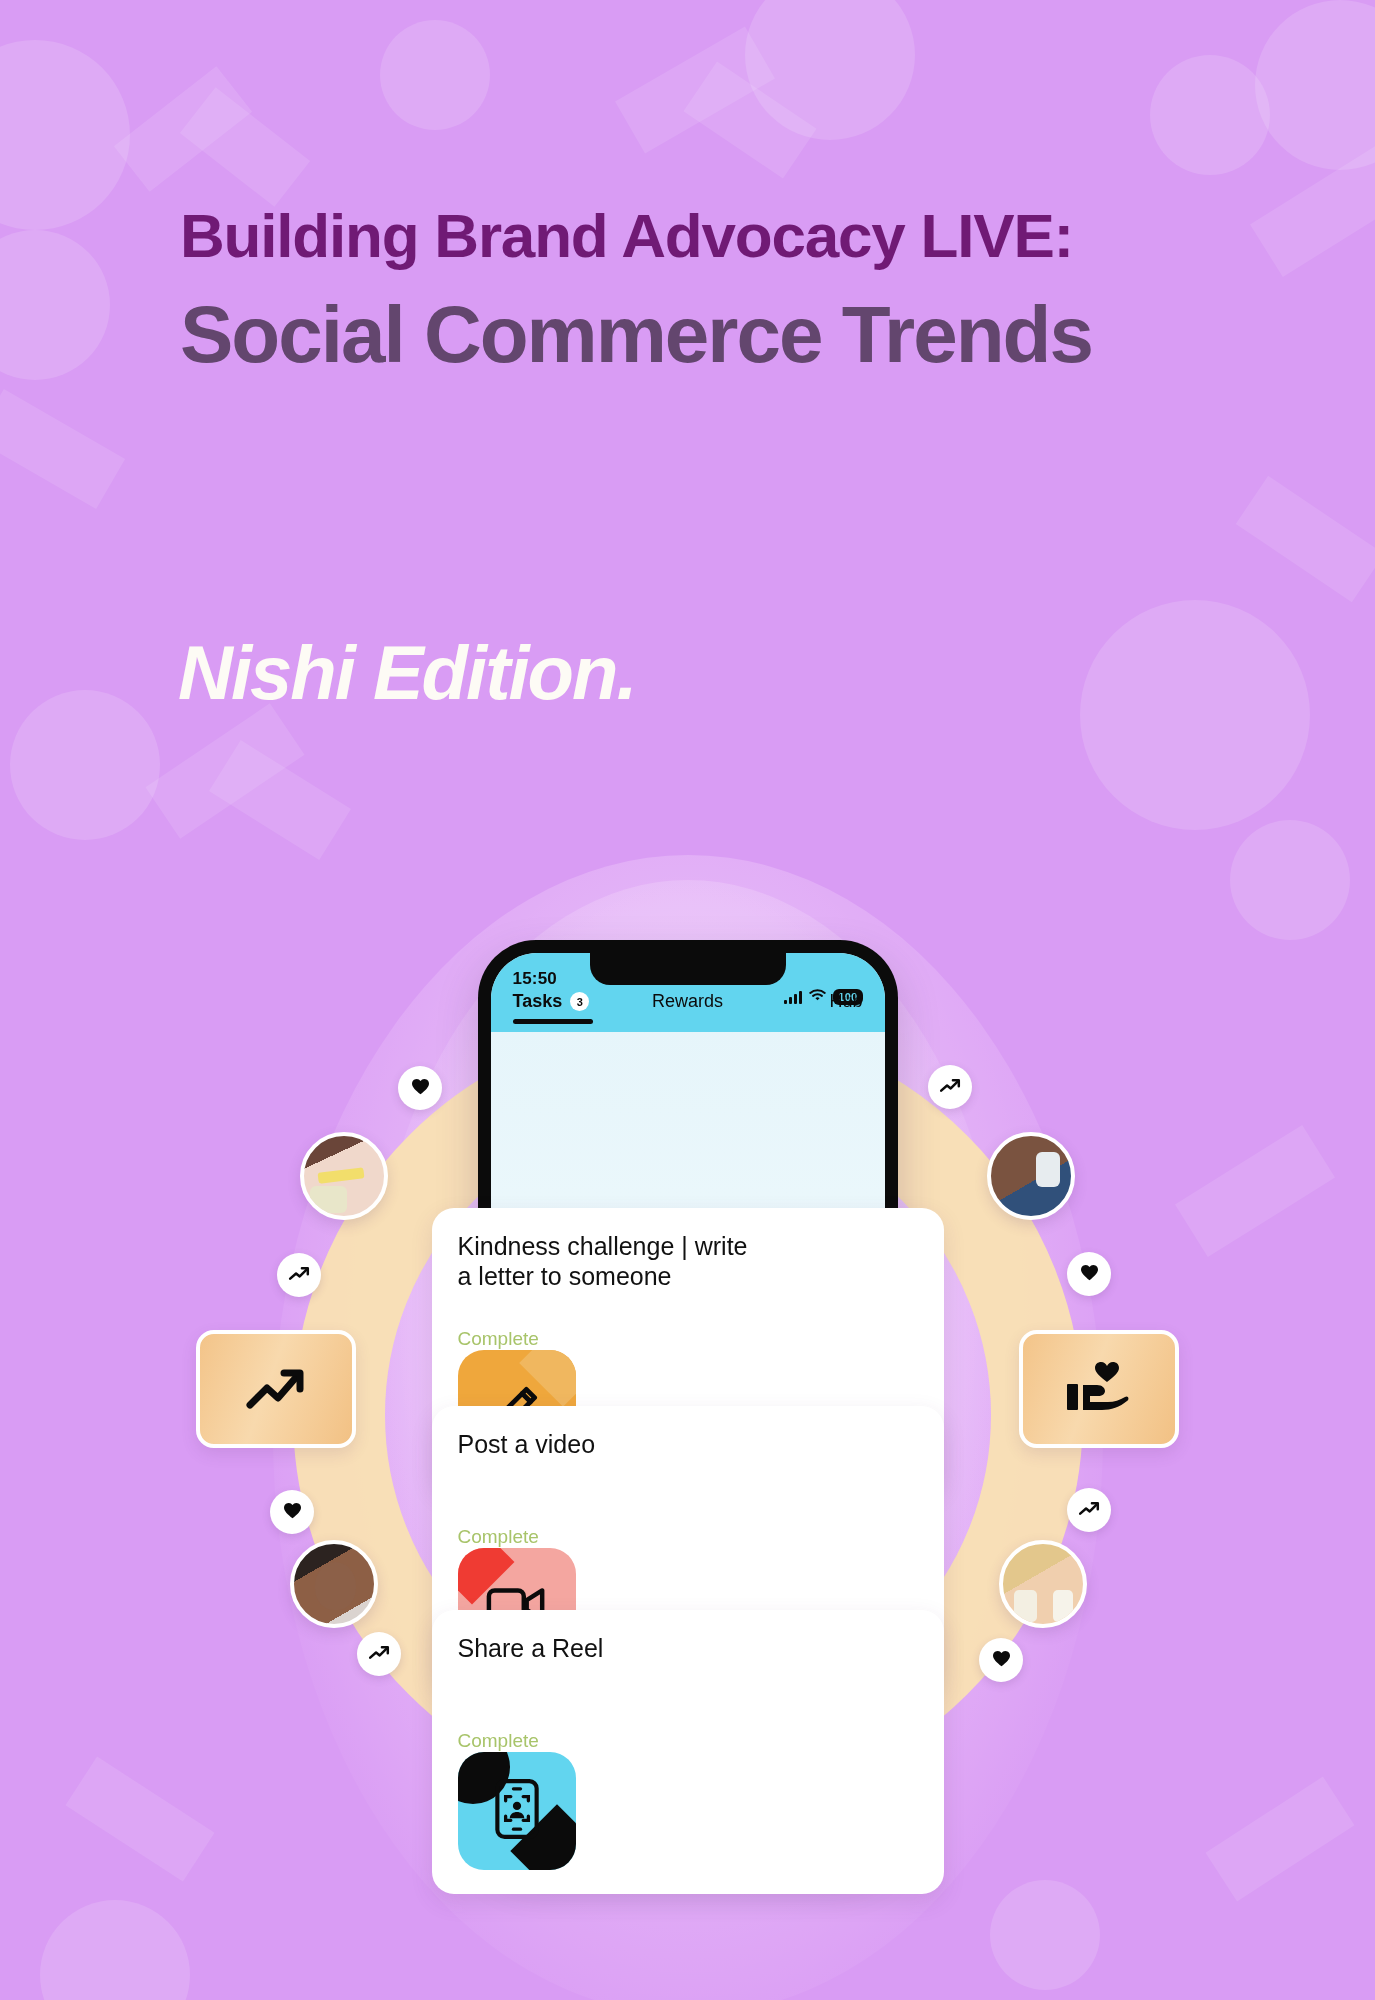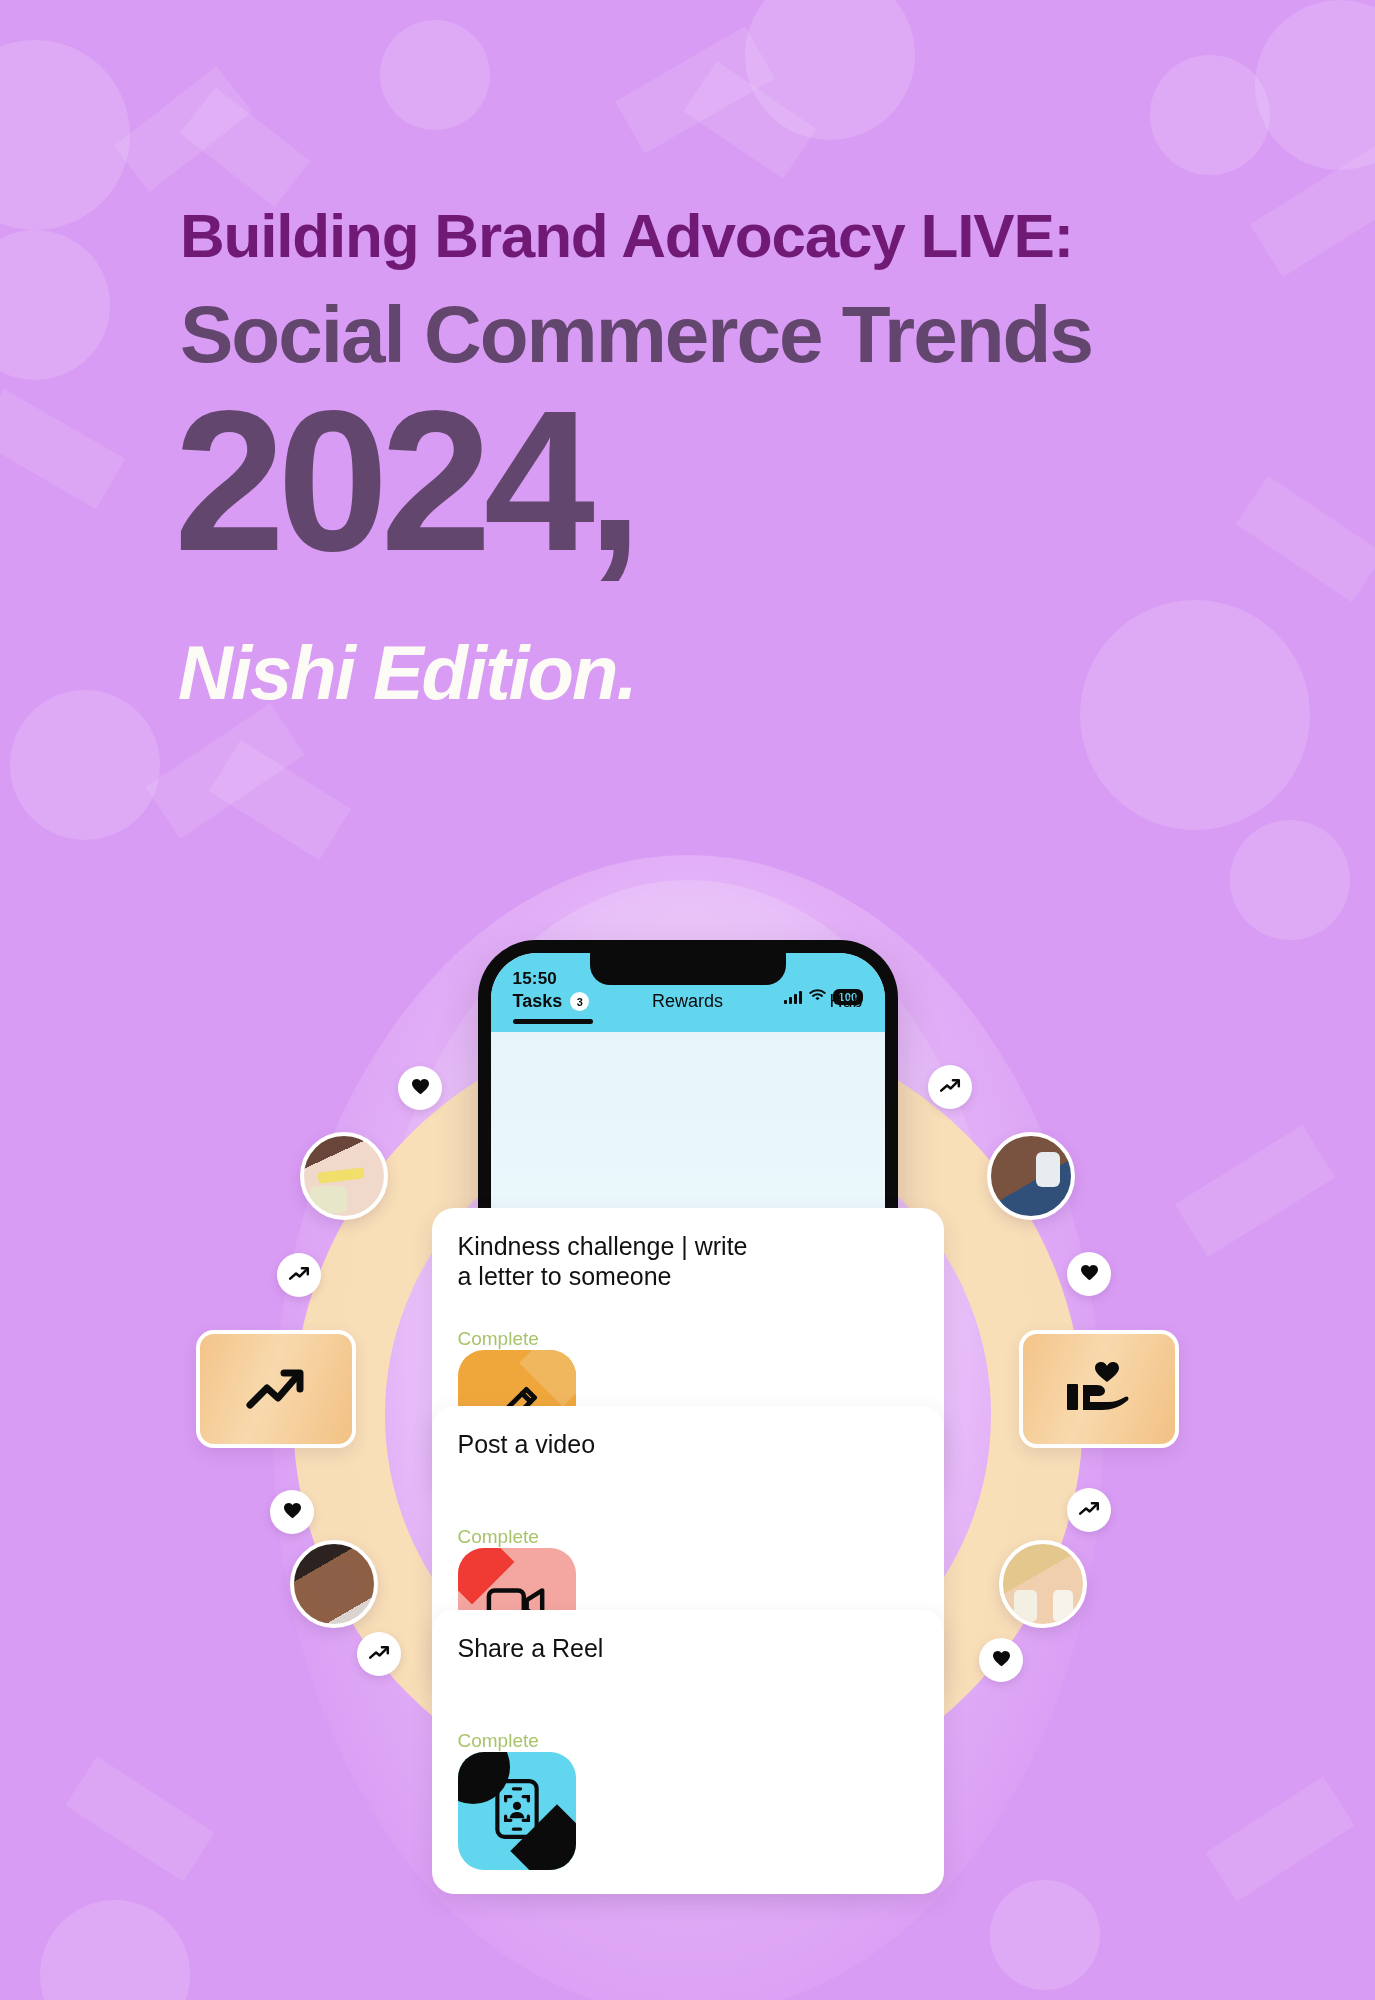--- a/index.html
+++ b/index.html
@@ -259,21 +259,20 @@
     <div class="bg-zig" style="left:1210px;top:1810px;width:140px;height:58px;transform:rotate(-33deg);"></div>
   </div>
 
   <div class="glow-outer"></div>
   <div class="glow-mid"></div>
   <div class="ring-tan2"></div>
 
   <div class="headings">
     <div class="h-line1">Building Brand Advocacy LIVE:</div>
     <div class="h-line2">Social Commerce Trends</div>
-    <div class="h-line3">2024,</div>
   </div>
   <div class="h-line4">Nishi Edition.</div>
 
   <div class="side-tile tile-left">
     <span>
       <svg width="62" height="50" viewBox="0 0 62 50" fill="none" aria-hidden="true">
         <path d="M5 43 L22 26 L33 36 L53 13" stroke="#0b0b0b" stroke-width="7" stroke-linecap="round" stroke-linejoin="round"></path>
         <path d="M39 11 H55 V27" stroke="#0b0b0b" stroke-width="7" stroke-linecap="round" stroke-linejoin="round"></path>
       </svg>
     </span>

